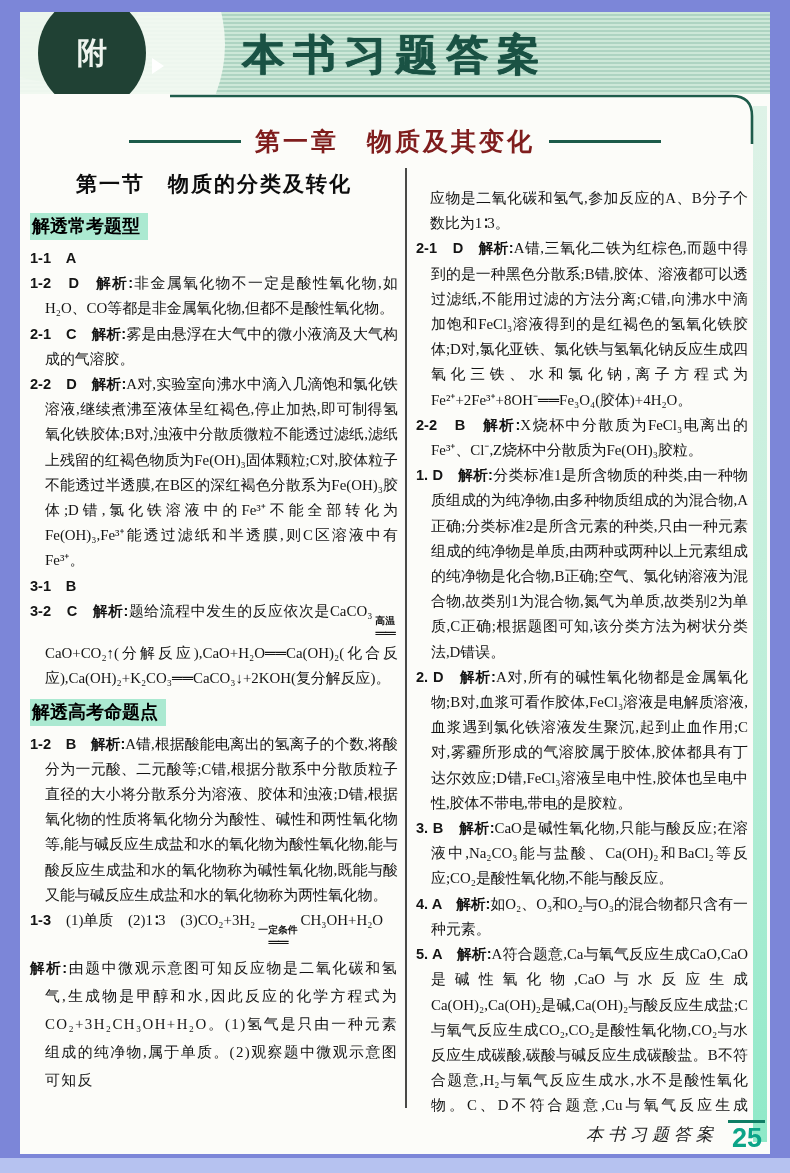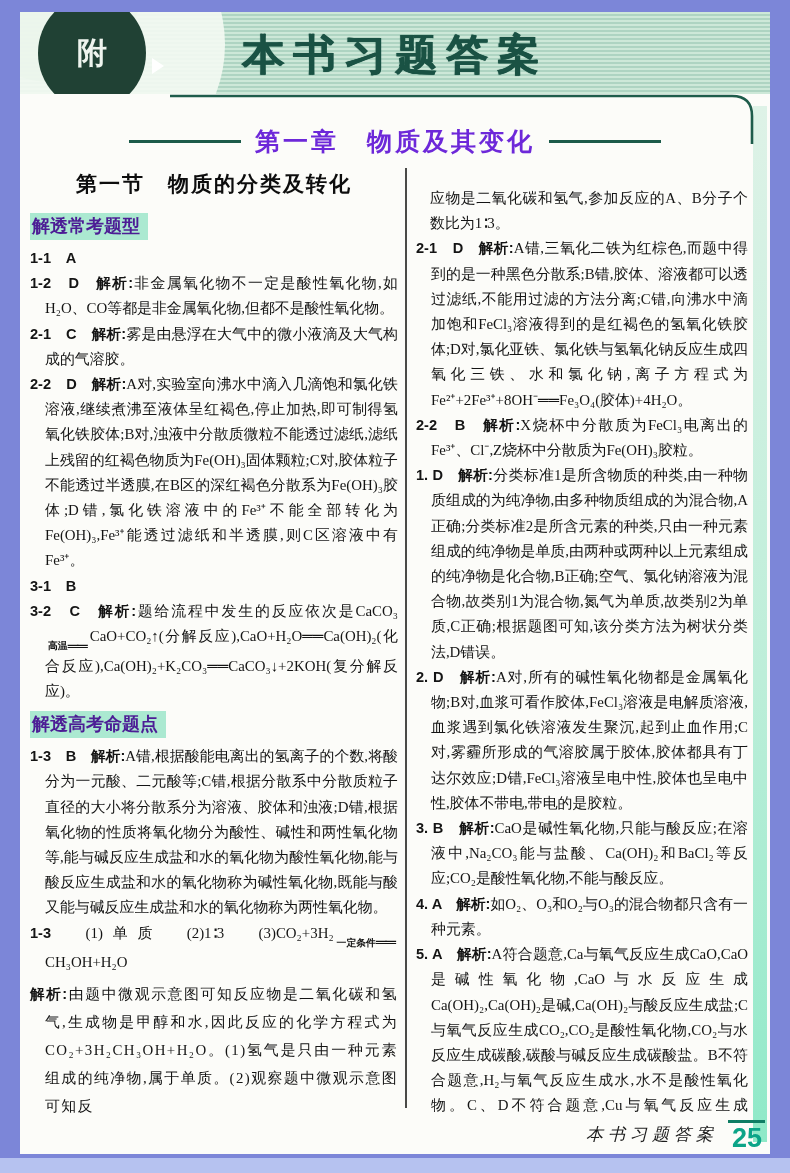--- a/index.html
+++ b/index.html
@@ -25,43 +25,43 @@
     color:#1a5244;text-shadow:0 0 1px #1a5244,1px 0 0 #1a5244;}
 
   
   .corner-line{position:absolute;left:0;top:80px;width:750px;height:70px;z-index:4;pointer-events:none;}
   .edge-strip{position:absolute;right:3px;top:94px;bottom:12px;width:14px;z-index:0;
     background:linear-gradient(#def2e7,#bdeed9 55%,#8fe9c8);}
 
   .chapter{display:flex;justify-content:center;align-items:center;gap:14px;margin-top:30px;height:34px;}
   .chapter .rule{width:112px;height:3px;background:#1c5b4a;}
   .chapter h2{margin:0;font-family:"Liberation Sans",sans-serif;font-weight:900;font-size:25px;
-    letter-spacing:3px;color:#6d28d9;}
+    letter-spacing:3px;color:#7f1d1d;}
 
   
   .columns{display:flex;padding:4px 22px 0 10px;height:960px;overflow:hidden;position:relative;}
   .col{color:#141414;}
   .col.left{width:368px;flex:none;}
   .col.right{flex:1;min-width:0;}
   .divider{width:2px;background:#4a4a48;margin:6px 9px 14px 7px;flex:none;}
 
   .section-title{margin:8px 0 8px;text-align:center;font-family:"Liberation Sans",sans-serif;
     font-weight:700;font-size:21px;letter-spacing:2px;color:#0d0d0d;}
   .chip{display:inline-block;margin:7px 0 6px;padding:1px 8px 2px 2px;background:#abe9d1;
-    font-family:"Liberation Sans",sans-serif;font-weight:900;font-size:18px;color:#4c1d95;}
+    font-family:"Liberation Sans",sans-serif;font-weight:900;font-size:18px;color:#000000;}
   .chip-wrap{margin:0;}
 
   p.item{margin:0;font-size:14.9px;line-height:25.2px;text-align:justify;
     padding-left:15px;text-indent:-15px;}
   p.item > b{font-family:"Liberation Sans",sans-serif;font-weight:bold;font-size:14.6px;}
   p.item.cont{padding-left:14px;text-indent:0;margin-top:24px;}
   p.item.loose{letter-spacing:1.4px;line-height:28px;margin-top:4px;}
 
   
-  .ceq{display:inline-flex;align-items:center;vertical-align:-0.55em;
+  .ceq{display:inline-flex;flex-direction:column;align-items:center;vertical-align:-0.55em;
     line-height:1.02;margin:0 3px;text-indent:0;}
   .ceq .ct{font-size:0.66em;font-weight:bold;white-space:nowrap;}
   .ceq .cl{letter-spacing:-1px;white-space:nowrap;}
 
   
   .footer{position:absolute;bottom:8px;right:52px;z-index:5;}
   .footer-label{font-family:"Liberation Serif",serif;font-style:italic;font-size:17px;
     letter-spacing:5px;color:#1c1c1c;}
   .page-num{position:absolute;left:100%;margin-left:10px;bottom:-6px;
     font:bold 27px "Liberation Sans",sans-serif;color:#0ca488;
@@ -104,21 +104,21 @@
         <p class="item"><b>1-2　D　解析:</b><span>非金属氧化物不一定是酸性氧化物,如H₂O、CO等都是非金属氧化物,但都不是酸性氧化物。</span></p>
         <p class="item"><b>2-1　C　解析:</b><span>雾是由悬浮在大气中的微小液滴及大气构成的气溶胶。</span></p>
         <p class="item"><b>2-2　D　解析:</b><span>A对,实验室向沸水中滴入几滴饱和氯化铁溶液,继续煮沸至液体呈红褐色,停止加热,即可制得氢氧化铁胶体;B对,浊液中分散质微粒不能透过滤纸,滤纸上残留的红褐色物质为Fe(OH)₃固体颗粒;C对,胶体粒子不能透过半透膜,在B区的深红褐色分散系为Fe(OH)₃胶体;D错,氯化铁溶液中的Fe³⁺不能全部转化为Fe(OH)₃,Fe³⁺能透过滤纸和半透膜,则C区溶液中有Fe³⁺。</span></p>
         <p class="item"><b>3-1　B</b><span></span></p>
         <p class="item"><b>3-2　C　解析:</b><span>题给流程中发生的反应依次是CaCO₃<span class="ceq">
                 <span class="ct">高温</span>
                 <span class="cl">══</span>
               </span>CaO+CO₂↑(分解反应),CaO+H₂O══Ca(OH)₂(化合反应),Ca(OH)₂+K₂CO₃══CaCO₃↓+2KOH(复分解反应)。</span></p>
 
         <p class="chip-wrap"><span class="chip">解透高考命题点</span></p>
-        <p class="item"><b>1-3　B　解析:</b><span>A错,根据酸能电离出的氢离子的个数,将酸分为一元酸、二元酸等;C错,根据分散系中分散质粒子直径的大小将分散系分为溶液、胶体和浊液;D错,根据氧化物的性质将氧化物分为酸性、碱性和两性氧化物等,能与碱反应生成盐和水的氧化物为酸性氧化物,能与酸反应生成盐和水的氧化物称为碱性氧化物,既能与酸又能与碱反应生成盐和水的氧化物称为两性氧化物。</span></p>
+        <p class="item"><b>1-2　B　解析:</b><span>A错,根据酸能电离出的氢离子的个数,将酸分为一元酸、二元酸等;C错,根据分散系中分散质粒子直径的大小将分散系分为溶液、胶体和浊液;D错,根据氧化物的性质将氧化物分为酸性、碱性和两性氧化物等,能与碱反应生成盐和水的氧化物为酸性氧化物,能与酸反应生成盐和水的氧化物称为碱性氧化物,既能与酸又能与碱反应生成盐和水的氧化物称为两性氧化物。</span></p>
         <p class="item"><b>1-3</b>　<span>(1)单质　(2)1∶3　(3)CO₂+3H₂<span class="ceq">
                 <span class="ct">一定条件</span>
                 <span class="cl">══</span>
               </span>CH₃OH+H₂O</span></p>
         <p class="item loose"><b>解析:</b><span>由题中微观示意图可知反应物是二氧化碳和氢气,生成物是甲醇和水,因此反应的化学方程式为CO₂+3H₂CH₃OH+H₂O。(1)氢气是只由一种元素组成的纯净物,属于单质。(2)观察题中微观示意图可知反</span></p>
       </div>
 
       <div class="divider"></div>
 
       <div class="col right">

